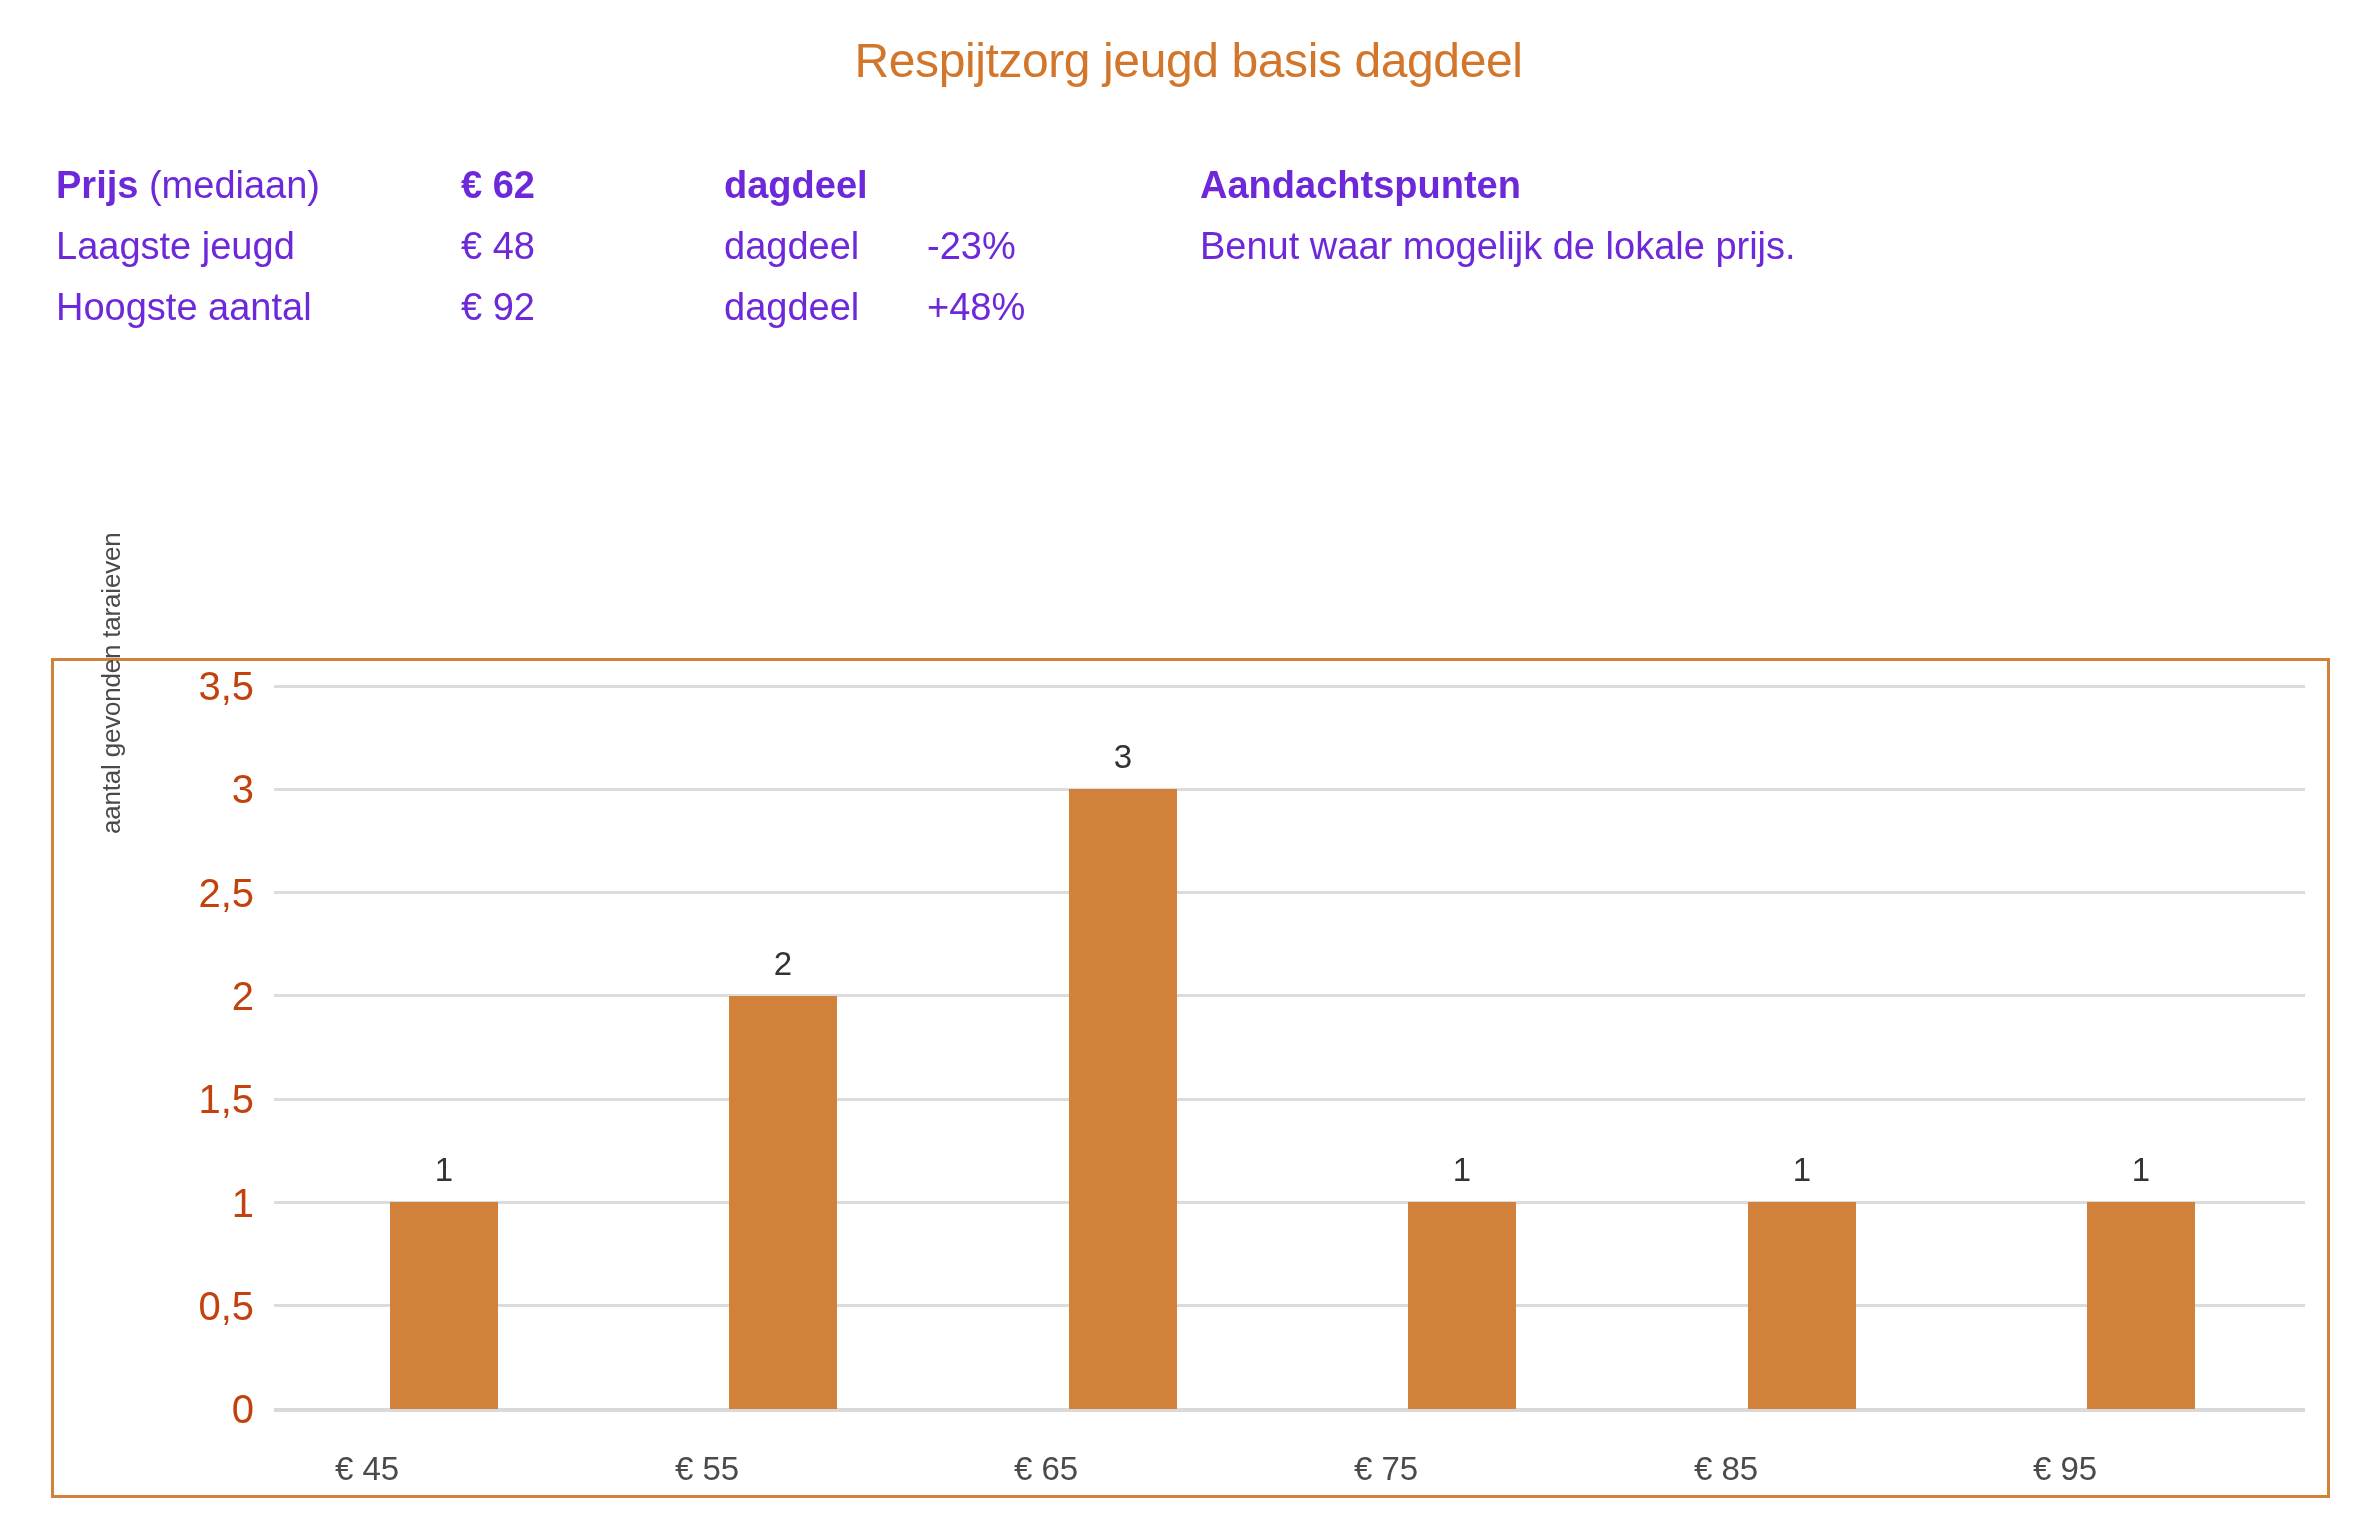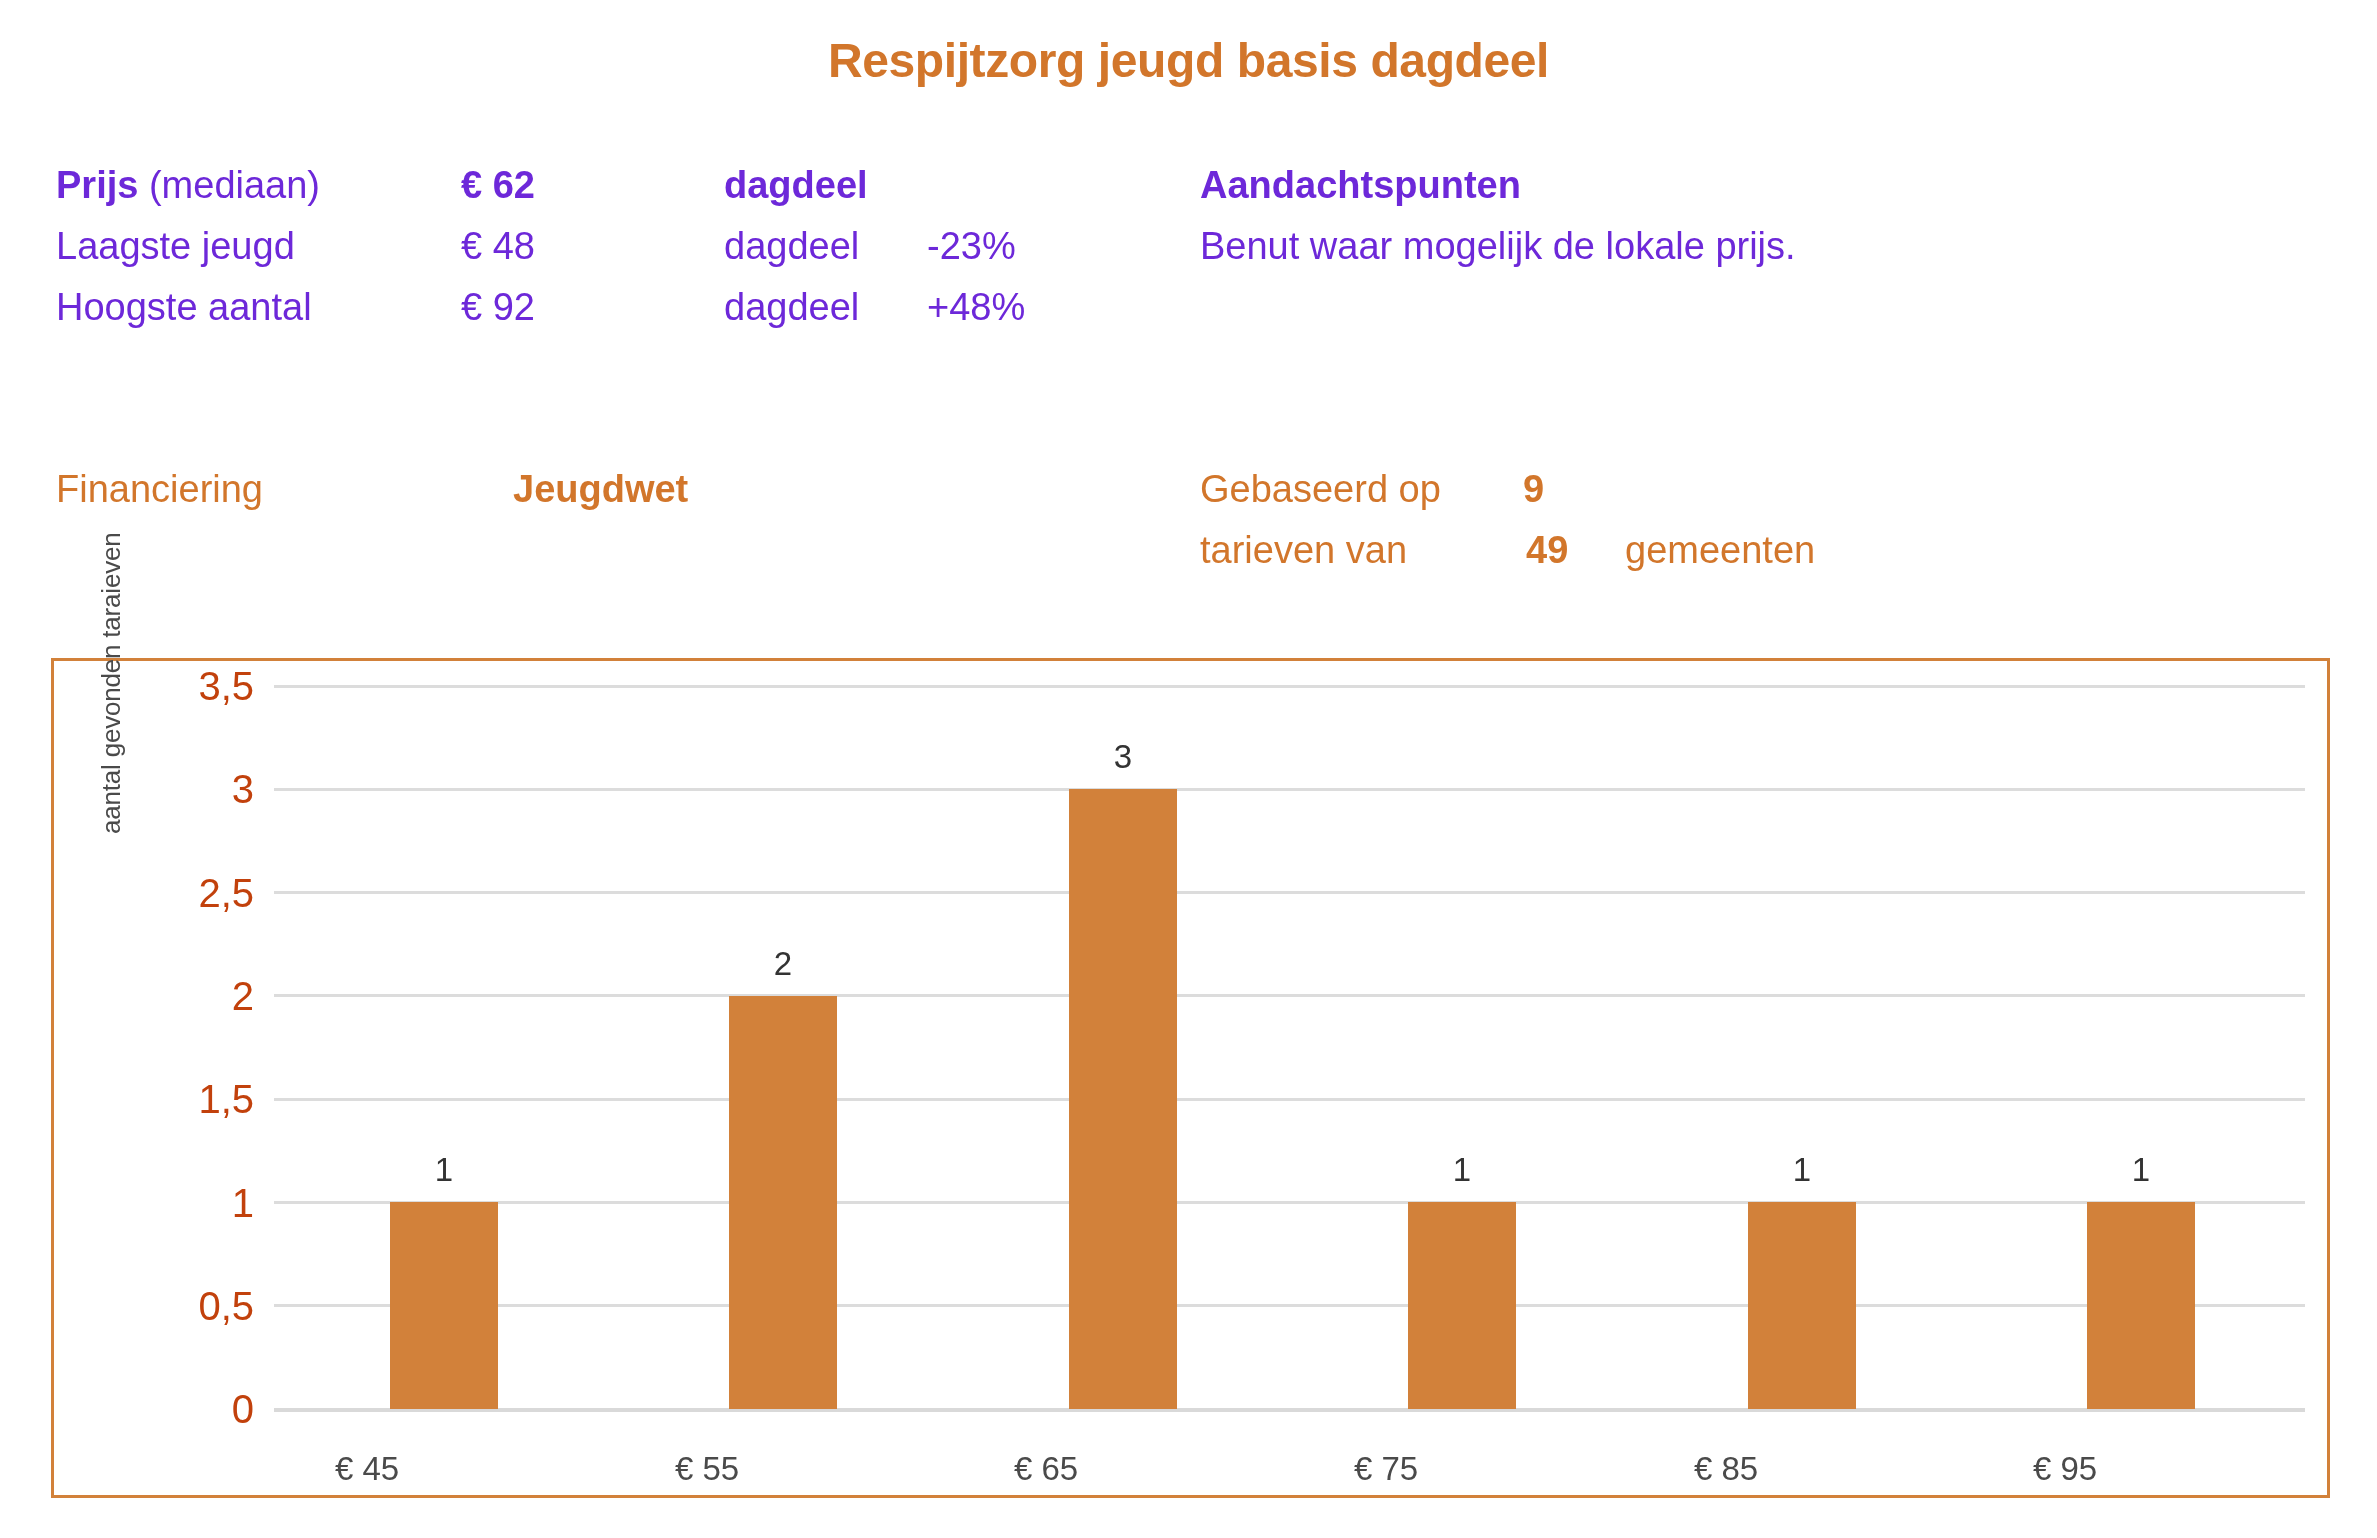--- a/index.html
+++ b/index.html
@@ -20,21 +20,21 @@
   }
 
   
   .title {
     position: absolute;
     left: 0;
     top: 33px;
     width: 2377px;
     text-align: center;
     font-size: 48px;
-    font-weight: 700;
+    font-weight: 400;
     color: #D2762B;
     letter-spacing: -0.4px;
   }
 
   
   .summary {
     position: absolute;
     left: 56px;
     top: 166px;
     width: 2261px;
@@ -199,33 +199,20 @@
     </div>
 
     <div class="srow">
       <div class="c-label normal">Hoogste aantal</div>
       <div class="c-price normal">€ 92</div>
       <div class="c-unit normal">dagdeel</div>
       <div class="c-pct normal">+48%</div>
     </div>
   </div>
 
-  <div class="financing">
-    <div class="frow">
-      <span class="f-label normal">Financiering</span>
-      <span class="f-value bold">Jeugdwet</span>
-      <span class="f-r1 normal">Gebaseerd op</span>
-      <span class="f-r1n bold">9</span>
-    </div>
-    <div class="frow">
-      <span class="f-r2 normal">tarieven van</span>
-      <span class="f-r2n bold">49</span>
-      <span class="f-r2t normal">gemeenten</span>
-    </div>
-  </div>
 
   <div class="chart-frame">
     <div class="chart-inner">
 
       <div class="y-axis-title">aantal gevonden taraieven</div>
 
       <div class="plot" id="plot">
 
       <div class="gridline" style="top: -1.4px;"></div>
           <div class="ytick" style="top: 0px;">3,5</div>

